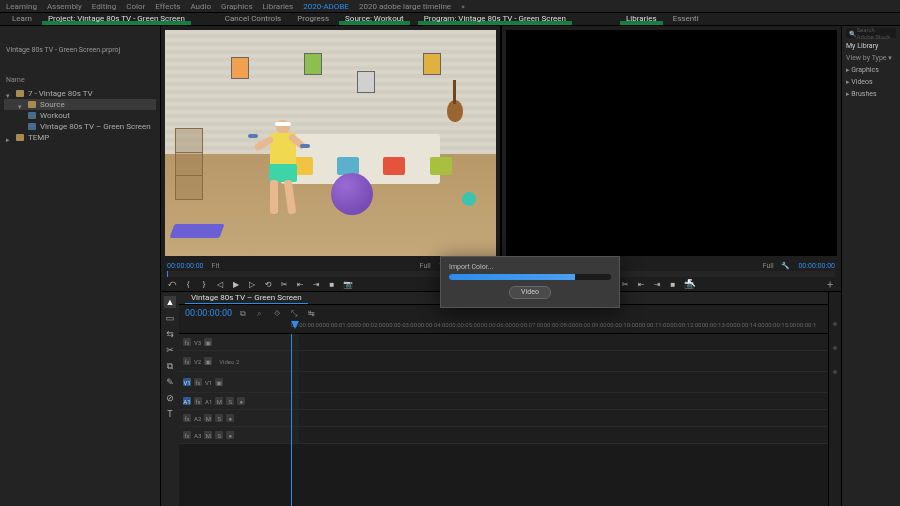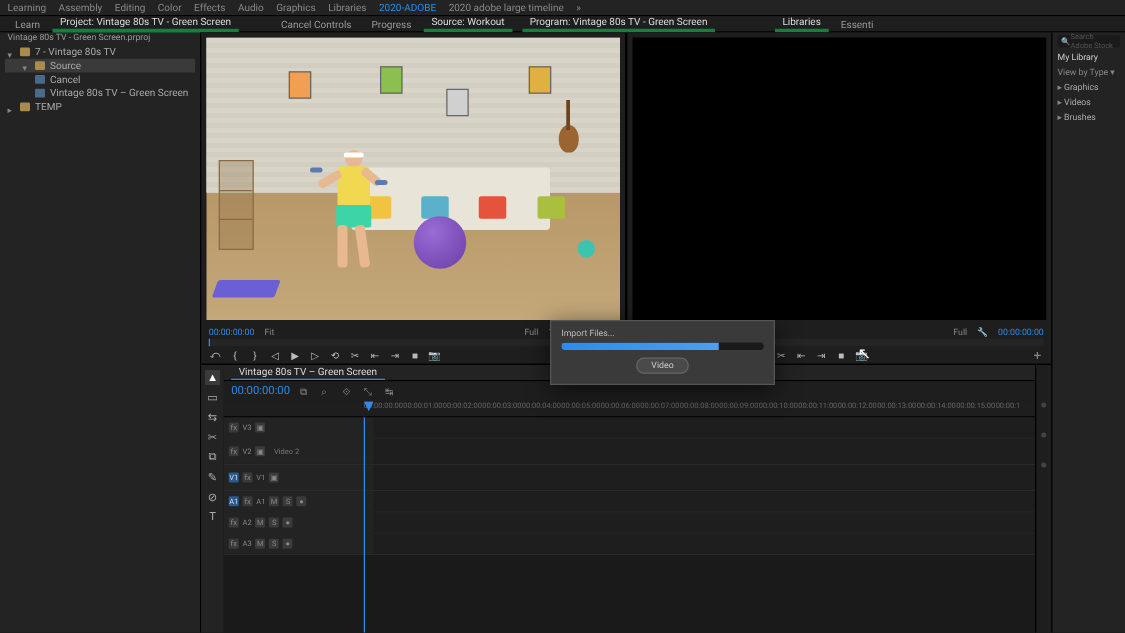--- a/index.html
+++ b/index.html
@@ -1,24 +1,24 @@
 <!DOCTYPE html>
 <html><head>
 <meta charset="utf-8">
 <style>
 html,body{margin:0;padding:0;background:#1a1a1a;color:#b0b0b0;font-family:-apple-system,BlinkMacSystemFont,"Segoe UI",Roboto,sans-serif;font-size:8px;overflow:hidden;width:900px;height:506px}
 .topbar{height:12px;background:#232323;display:flex;align-items:center;padding:0 6px;gap:10px;border-bottom:1px solid #000}
 .topbar span{color:#888;cursor:pointer}
 .topbar .active{color:#2d8ceb}
-.workspacebar{height:12px;background:#1e1e1e;display:flex;align-items:center;padding:0 6px;gap:4px;border-bottom:1px solid #000}
+.workspacebar{height:12px;background:#1e1e1e;display:flex;padding:0 6px;gap:4px;border-bottom:1px solid #000}
 .paneltab{padding:1px 6px;color:#999}
 .paneltab.act{color:#ddd;border-bottom:4px solid #15803d}
 .main{display:flex;height:482px}
 .leftcol{width:160px;background:#232323;display:flex;flex-direction:column;border-right:1px solid #000}
-.projhead{padding:0 6px;color:#999;font-size:7px}
+.projhead{padding:20px 6px;color:#999;font-size:7px}
 .projtools{display:flex;justify-content:space-between;padding:2px 6px;align-items:center}
 .projtools .ico{width:8px;height:8px;background:#555;border-radius:1px}
 .binlist{flex:1;padding:2px 4px}
 .binrow{display:flex;align-items:center;gap:4px;padding:1px 2px;color:#aaa}
 .binrow.indent1{padding-left:14px}
 .binrow.indent2{padding-left:24px}
 .binrow.sel{background:#3a3a3a}
 .tw{width:6px;height:6px;display:inline-block}
 .tw::before{content:"▸";color:#888;font-size:7px}
 .tw.open::before{content:"▾"}
@@ -136,34 +136,35 @@
   <span class="sep"></span>
   <span class="paneltab act">Program: Vintage 80s TV - Green Screen</span>
   <span style="width:40px"></span>
   <span class="paneltab act">Libraries</span>
   <span class="paneltab">Essenti</span>
 </div>
 
 <div class="main">
   <div class="leftcol">
     <div class="projhead">Vintage 80s TV - Green Screen.prproj</div>
+    <div style="padding:2px 6px;color:#888;font-size:7px">Name</div>
     <div class="binlist">
       <div class="binrow">
           <span class="tw open"></span>
           <span class="foldericon"></span>
           <span>7 - Vintage 80s TV</span>
         </div>
       <div class="binrow indent1 sel">
           <span class="tw open"></span>
           <span class="foldericon"></span>
           <span>Source</span>
         </div>
       <div class="binrow indent2">
           <span class="clipicon"></span>
-          <span>Cancel</span>
+          <span>Workout</span>
         </div>
       <div class="binrow indent2">
           <span class="clipicon"></span>
           <span>Vintage 80s TV – Green Screen</span>
         </div>
       <div class="binrow">
           <span class="tw"></span>
           <span class="foldericon"></span>
           <span>TEMP</span>
         </div>
@@ -384,21 +385,21 @@
     <div class="libhead">My Library</div>
     <div class="libhead" style="color:#888">View by Type ▾</div>
     <div class="libsect">Graphics</div>
     <div class="libsect">Videos</div>
     <div class="libsect">Brushes</div>
   </div>
 </div>
 
 <div class="dialog">
   <div class="dlgbody">
-    <div class="dlglabel">Import Files...</div>
+    <div class="dlglabel">Import Color...</div>
     <div class="prog">
         <div class="progfill"></div>
       </div>
     <div class="dlgbtn">Video</div>
   </div>
 </div>
 
 <div class="cursor">↖</div>
 
 </body></html>

